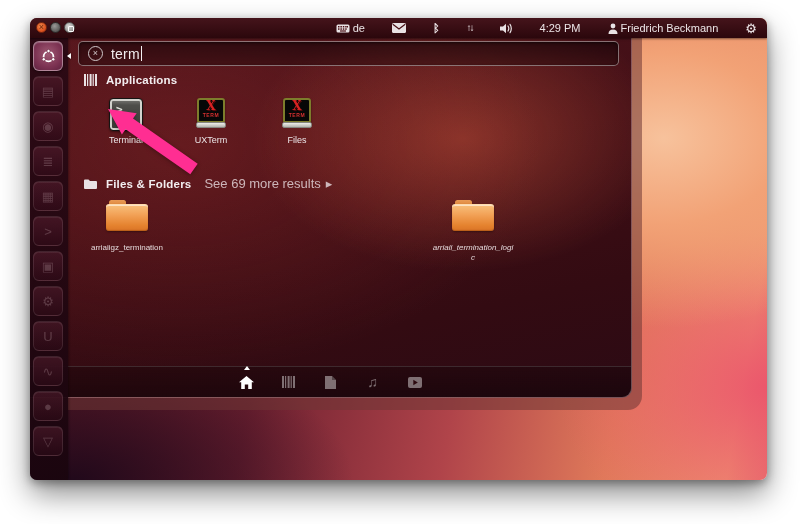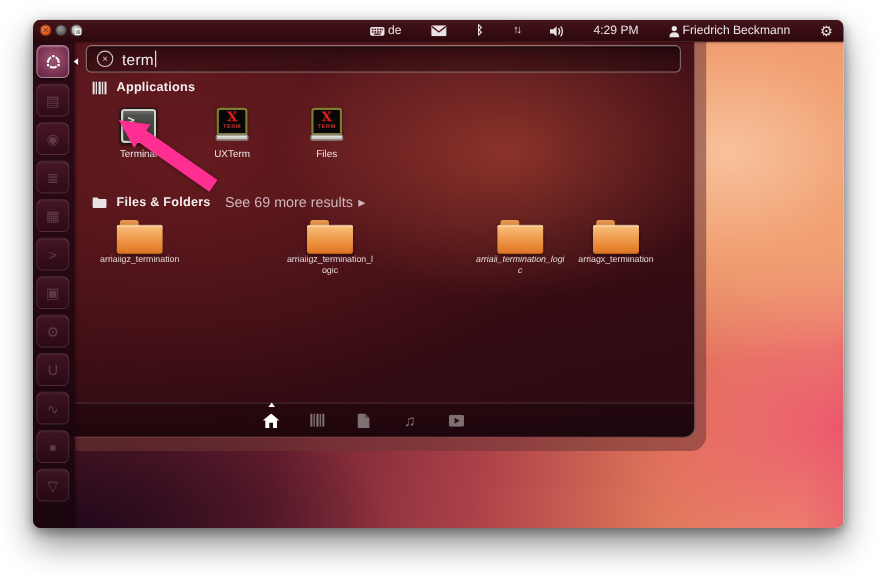--- a/index.html
+++ b/index.html
@@ -105,21 +105,21 @@
   .icon-folder::before{
     content:"";position:absolute;left:3px;top:0;width:17px;height:9px;
     background:linear-gradient(#e99a54,#d97c2e);border-radius:2.5px 2.5px 0 0;
   }
   .icon-folder::after{
     content:"";position:absolute;left:0;top:4px;right:0;bottom:0;
     background:linear-gradient(180deg,#f8c07c 0%,#f2a156 38%,#e5832f 78%,#da7426 100%);
     border-radius:3px;border-top:1px solid #ffdcae;
     box-shadow:inset 0 1px 0 rgba(255,255,255,0.55),inset 0 -1px 1px rgba(120,50,0,0.35),0 1px 2px rgba(0,0,0,0.35);
   }
-  .folder-label{display:block;margin-top:0;font-size:8px;line-height:9.5px;color:#e4d8da;word-break:break-all;padding:0 2px;}
+  .folder-label{display:block;margin-top:12px;font-size:8px;line-height:9.5px;color:#e4d8da;word-break:break-all;padding:0 2px;}
   
   .lensbar{
     position:absolute;left:0;right:0;bottom:0;height:30px;
     border-top:1px solid rgba(255,255,255,0.14);
     background:linear-gradient(rgba(12,2,5,0.28),rgba(12,2,5,0.5));
     display:flex;align-items:center;justify-content:center;gap:24px;
   }
   .lens{position:relative;color:#ffffff;opacity:0.42;display:flex;align-items:center;justify-content:center;width:18px;height:18px;cursor:default;}
   .lens.active{opacity:1;}
   .lens .glyph{font-size:14px;color:#fff;}
@@ -280,31 +280,23 @@
         <span class="sec-more">
           <span>See 69 more results</span>
           <span>▸</span>
         </span>
       </div>
 
       <div class="folder-item f-1">
         <div class="icon-folder"></div>
         <span class="folder-label">arriaiigz_termination</span>
       </div>
-      <div class="folder-item f-3">
-        <div class="icon-folder"></div>
-        <span class="folder-label">arriaiigz_termination_logic</span>
-      </div>
       <div class="folder-item f-5">
         <div class="icon-folder"></div>
         <span class="folder-label">arriaii_termination_logic</span>
-      </div>
-      <div class="folder-item f-6">
-        <div class="icon-folder"></div>
-        <span class="folder-label">arriagx_termination</span>
       </div>
 
       <div class="lensbar">
         <span class="lens active">
           <span class="lens-indicator"></span>
           <svg width="15" height="13" viewBox="0 0 15 13" fill="currentColor">
               <path d="M7.5 0 L15 6.2 H12.8 V13 H9.2 V8.4 H5.8 V13 H2.2 V6.2 H0 Z"></path>
             </svg>
         </span>
         <span class="lens">

